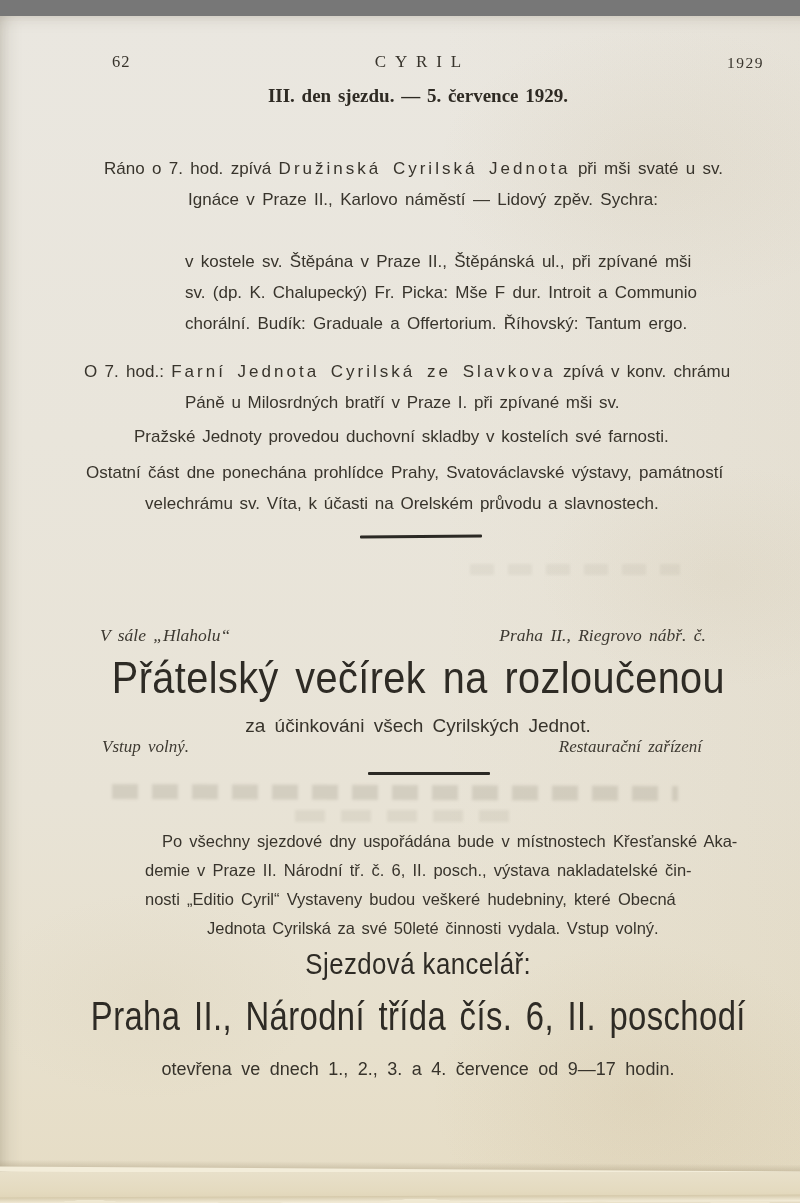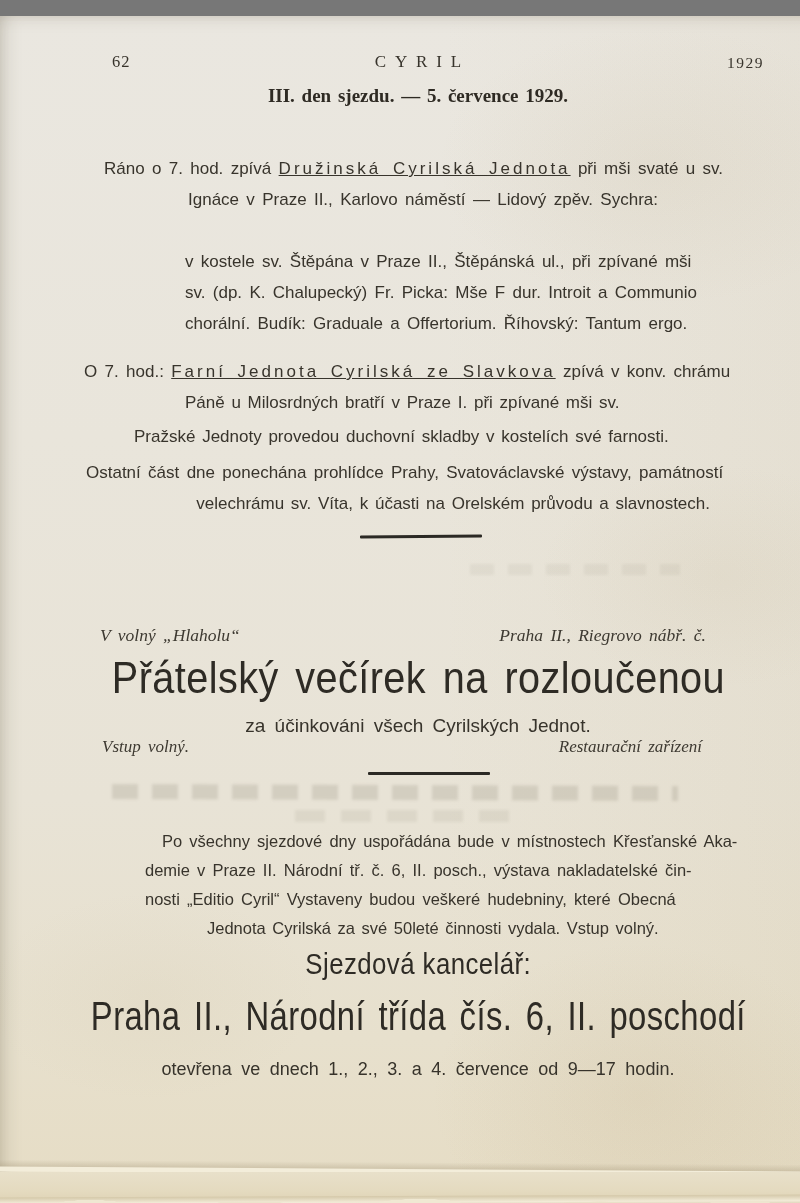--- a/index.html
+++ b/index.html
@@ -26,29 +26,29 @@
   .serif{font-family:"Liberation Serif",serif;}
   .pagenum{left:112px;top:36px;font-size:16.5px;letter-spacing:1px;}
   .journal{left:0;right:0;top:36px;text-align:center;font-size:17px;letter-spacing:.52em;text-indent:.52em;}
   .year{right:72px;top:38px;font-size:15.5px;letter-spacing:1.5px;}
   .doc-title{left:0;right:0;top:69px;text-align:center;font-weight:700;font-size:19px;word-spacing:2px;color:#2e2a23;}
   
   .para{font-size:17px;line-height:31px;color:#38342c;}
   .ln{display:block;white-space:nowrap;}
   .jl{word-spacing:2.6px;}           
   .nl{word-spacing:2px;}             
-  .spaced{letter-spacing:3px;word-spacing:4px;text-decoration:underline;}
+  .spaced{letter-spacing:3px;word-spacing:4px;}
   .p1{left:104px;top:137px;width:608px;}
   .p1 .ind{margin-left:84px;}
   .p2{left:84px;top:230px;width:628px;}
   .p2 .ind,.p3 .ind{margin-left:101px;}
   .p3{left:84px;top:340px;width:628px;}
   .p4{left:134px;top:405px;width:600px;}
   .p5{left:86px;top:441px;width:624px;}
-  .p5 .ind{margin-left:59px;text-align:right;}
+  .p5 .ind{margin-left:59px;}
   
   .rule{height:3px;background:#2b2924;border-radius:1px;}
   .rule1{left:360px;top:519px;width:122px;transform:rotate(-.4deg);}
   .rule2{left:368px;top:756px;width:122px;}
   
   .evening-heading{left:0;right:0;top:574px;text-align:center;font-size:19.5px;letter-spacing:3px;word-spacing:9px;color:#3a362e;}
   .venue-row{left:100px;top:609px;width:606px;display:flex;justify-content:space-between;
     font-family:"Liberation Serif",serif;font-style:italic;font-size:17.5px;color:#3d3931;word-spacing:3px;}
   .event-title{left:0;right:0;top:636px;text-align:center;font-size:45px;font-weight:400;color:#2e2b25;}
   .event-title .sq{display:inline-block;transform:scaleX(.88);white-space:nowrap;letter-spacing:.5px;word-spacing:6px;}
@@ -125,21 +125,21 @@
   <div class="abs para p5">
     <span class="ln jl">Ostatní část dne ponechána prohlídce Prahy, Svatováclavské výstavy, památností</span>
     <span class="ln nl ind">velechrámu sv. Víta, k účasti na Orelském průvodu a slavnostech.</span>
   </div>
 
   <div class="abs rule rule1"></div>
 
   <div class="abs ghost g3"></div>
 
   <div class="abs venue-row">
-    <span>V volný „Hlaholu“</span>
+    <span>V sále „Hlaholu“</span>
     <span>Praha II., Riegrovo nábř. č.</span>
   </div>
   <div class="abs event-title"><span class="sq">Přátelský večírek na rozloučenou</span></div>
   <div class="abs event-sub">za účinkováni všech Cyrilských Jednot.</div>
   <div class="abs note-row">
     <span>Vstup volný.</span>
     <span>Restaurační zařízení</span>
   </div>
 
   <div class="abs rule rule2"></div>

